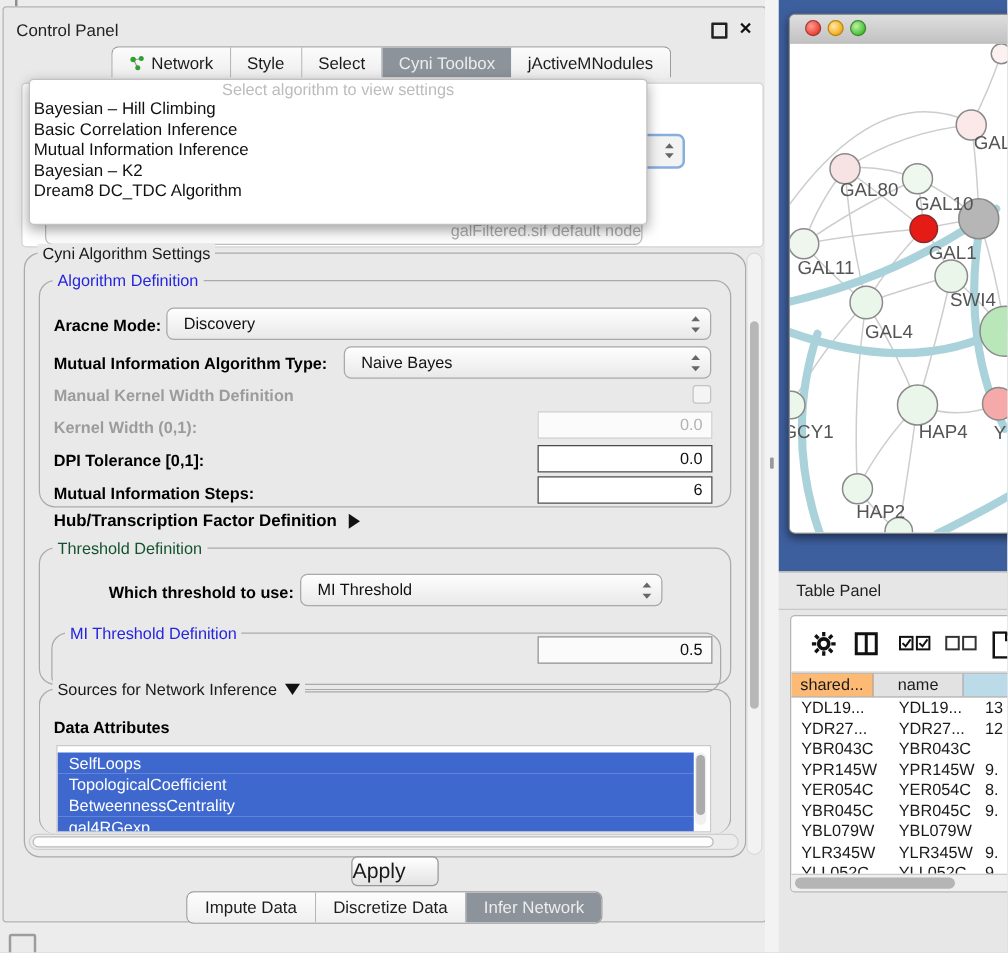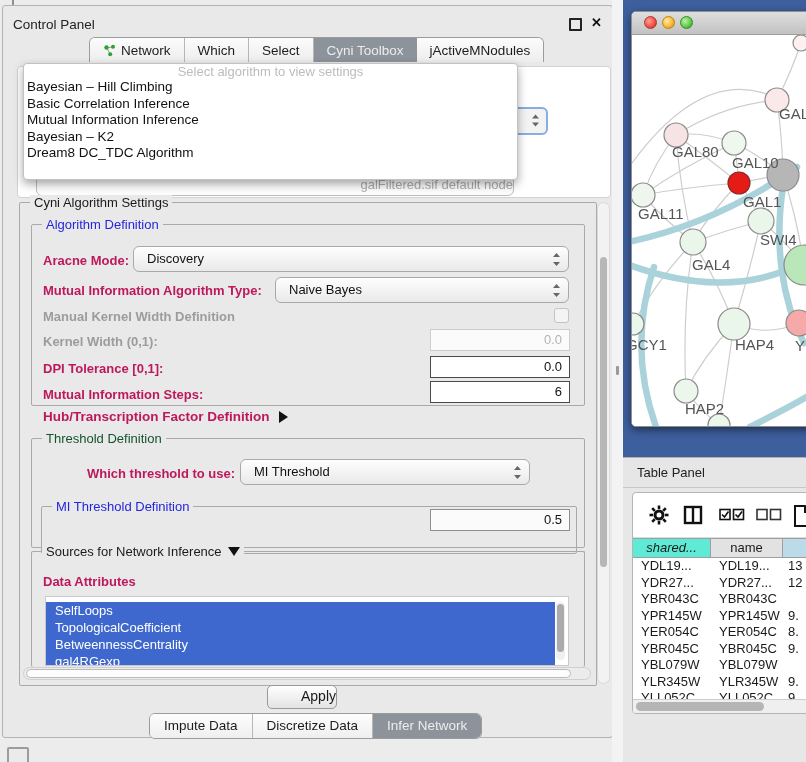--- a/index.html
+++ b/index.html
@@ -28,33 +28,33 @@
   .ghost-combo{left:33px;top:167px;width:478px;height:23px;border:1px solid #bcbcbc;border-radius:6px;
                background:#fcfcfc;font-size:13px;color:#ababab;line-height:22px;padding-left:12px;
                box-sizing:border-box;white-space:nowrap;overflow:hidden;text-align:right;}
 
   .popup{left:20px;top:57px;width:493px;height:115px;background:#fff;border:1px solid #c2c2c2;
          border-radius:4px;box-shadow:0 4px 10px rgba(0,0,0,.35);z-index:5;overflow:hidden;}
   .popup .prompt{height:15px;line-height:15px;text-align:center;color:#bcbcbc;font-size:13px;}
   .popup .item{height:16.5px;line-height:16.5px;font-size:13.5px;padding-left:3px;color:#111;white-space:nowrap;}
   .popup .item.bold{font-weight:bold;}
 
-  .group{border:1px solid #aaaaaa;border-radius:2px;}
+  .group{border:1px solid #aaaaaa;border-radius:13px;}
   .legend{position:absolute;top:-8px;left:10px;background:#e9e9e9;padding:0 4px;font-size:13px;
           white-space:nowrap;display:flex;align-items:center;gap:6px;}
   .legend.blue{color:#2525dd;}
   .legend.green{color:#14532d;}
 
   .settings{left:16px;top:196px;width:576px;height:482px;}
   .vscroll{left:594px;top:196px;width:13px;height:482px;background:#f2f2f2;border:1px solid #dadada;
            border-radius:7px;box-sizing:border-box;}
   .vscroll .thumb{position:absolute;left:2px;top:54px;width:7px;height:310px;background:#b7b7b7;border-radius:4px;}
 
   .algdef{left:28px;top:218px;width:552px;height:180px;}
-  .flabel{font-size:13px;font-weight:bold;color:#be185d;white-space:nowrap;}
+  .flabel{font-size:13px;font-weight:bold;color:#000000;white-space:nowrap;}
   .flabel.disabled{color:#9c9c9c;}
   .combo{border:1px solid #a9a9a9;border-radius:6px;background:linear-gradient(#fefefe,#e9e9e9);
          font-size:13px;line-height:24px;padding-left:13px;box-sizing:border-box;color:#111;}
   .combo .stepper{position:absolute;right:5px;top:4px;}
   .field{border:1px solid #cdcdcd;background:#fbfbfb;font-size:13px;line-height:20px;text-align:right;
          padding-right:7px;box-sizing:border-box;color:#111;}
   .field.dark{border:1.5px solid #4a4a4a;background:#fff;}
   .field.disabled{color:#b3b3b3;}
   .checkbox{width:13px;height:13px;border:1px solid #c3c3c3;border-radius:3px;background:#f4f4f4;}
 
@@ -72,22 +72,22 @@
   .attrlist .row{height:17px;line-height:17px;background:#3f68cf;color:#fff;font-size:13px;
                  padding-left:9px;width:calc(100% - 22px);white-space:nowrap;}
   .attrlist .lscroll{position:absolute;right:3px;top:5px;width:9px;height:58px;background:#f0f0f0;border-radius:5px;}
   .attrlist .lscroll .thumb{position:absolute;left:1px;top:2px;width:7px;height:48px;background:#ababab;border-radius:4px;}
 
   .hscroll{left:20px;top:661px;width:568px;height:13px;background:#ececec;border:1px solid #cfcfcf;
            border-radius:7px;box-sizing:border-box;}
   .hscroll .thumb{position:absolute;left:2px;top:1px;width:545px;height:9px;background:#fdfdfd;
                   border:1px solid #b9b9b9;border-radius:5px;box-sizing:border-box;}
 
-  .applybtn{left:264px;top:679px;width:68px;height:22px;border:1px solid #999;border-radius:5px;
-            background:linear-gradient(#ffffff,#e3e3e3);font-size:14px;text-align:right;line-height:21px;}
+  .applybtn{left:278px;top:679px;width:68px;height:22px;border:1px solid #999;border-radius:5px;
+            background:linear-gradient(#ffffff,#e3e3e3);font-size:17px;text-align:left;line-height:21px;}
 
   .btabs{left:146px;top:707px;height:24px;display:flex;border:1px solid #9c9c9c;border-radius:6px;
          overflow:hidden;background:#fff;}
   .btab{padding:0 14px;line-height:23px;font-size:13.5px;color:#1c1c1c;border-right:1px solid #b7b7b7;
         background:linear-gradient(#fdfdfd,#efefef);}
   .btab:last-child{border-right:none;}
   .btab.active{background:#8d939b;color:#ececec;}
 
   .notch{left:12px;top:0;width:2px;height:5px;background:#8f8f8f;}
   .mini-icon{left:7px;top:747px;width:18px;height:20px;border:2px solid #9c9c9c;border-radius:2px;background:#ebebeb;}
@@ -113,21 +113,21 @@
   .graybottom{left:623px;top:488px;width:183px;height:274px;background:#e7e7e7;}
 
   .tablecard{left:632px;top:492px;width:190px;height:220px;background:#fff;border:1px solid #b5b5b5;
              border-radius:4px;overflow:hidden;}
   .ttoolbar{position:relative;height:44px;border-bottom:1px solid #ddd;}
   .ttoolbar .ticon{position:absolute;top:12px;}
   .thead{display:flex;height:20px;border-top:1px solid #9f9f9f;border-bottom:1px solid #9f9f9f;
          font-size:13px;box-sizing:border-box;}
   .thead .hc{line-height:18px;text-align:center;border-right:1px solid #9f9f9f;box-sizing:border-box;
              overflow:hidden;white-space:nowrap;}
-  .hc.c1{width:78px;background:#5eead4;font-style:italic;}
+  .hc.c1{width:66px;background:#fdba74;}
   .hc.c2{width:72px;background:#e3e2e2;}
   .hc.c3{width:40px;background:#badbe7;border-right:none;}
   .trows{height:141px;overflow:hidden;}
   .trow{display:flex;height:16.5px;line-height:16.5px;font-size:13px;}
   .trow .c{overflow:hidden;white-space:nowrap;box-sizing:border-box;}
   .trow .c.c1{width:78px;padding-left:8px;}
   .trow .c.c2{width:72px;padding-left:8px;}
   .trow .c.c3{width:40px;padding-left:5px;}
   .t-hscroll{position:relative;height:13px;background:#efefef;border-top:1px solid #ccc;}
   .t-hscroll .thumb{position:absolute;left:3px;top:2px;width:128px;height:9px;background:#b5b5b5;border-radius:5px;}
@@ -149,21 +149,21 @@
         <svg width="13" height="13" viewBox="0 0 13 13">
           <line x1="4" y1="4" x2="9" y2="3" stroke="#9a9a9a" stroke-width="1"></line>
           <line x1="4" y1="4" x2="7" y2="10" stroke="#9a9a9a" stroke-width="1"></line>
           <circle cx="3.5" cy="3.5" r="2.2" fill="#2fa12f"></circle>
           <circle cx="10" cy="2.8" r="2" fill="#2fa12f"></circle>
           <circle cx="7.2" cy="10.2" r="2" fill="#2fa12f"></circle>
         </svg>
         <span>Network</span>
       </div>
       <div class="tab">
-        <span>Which</span>
+        <span>Style</span>
       </div>
       <div class="tab">
         <span>Select</span>
       </div>
       <div class="tab active">
         <span>Cyni Toolbox</span>
       </div>
       <div class="tab">
         <span>jActiveMNodules</span>
       </div>

